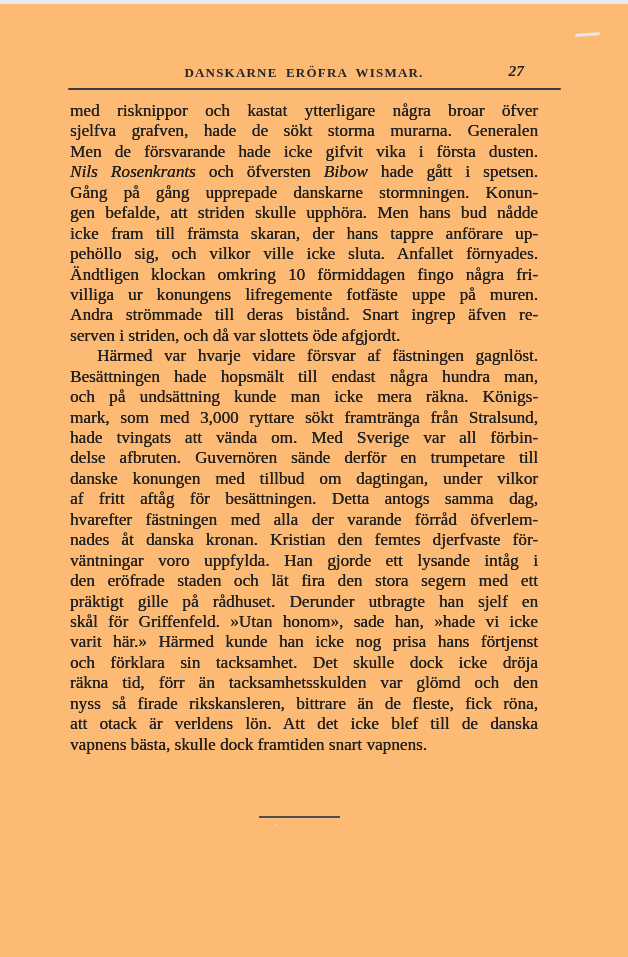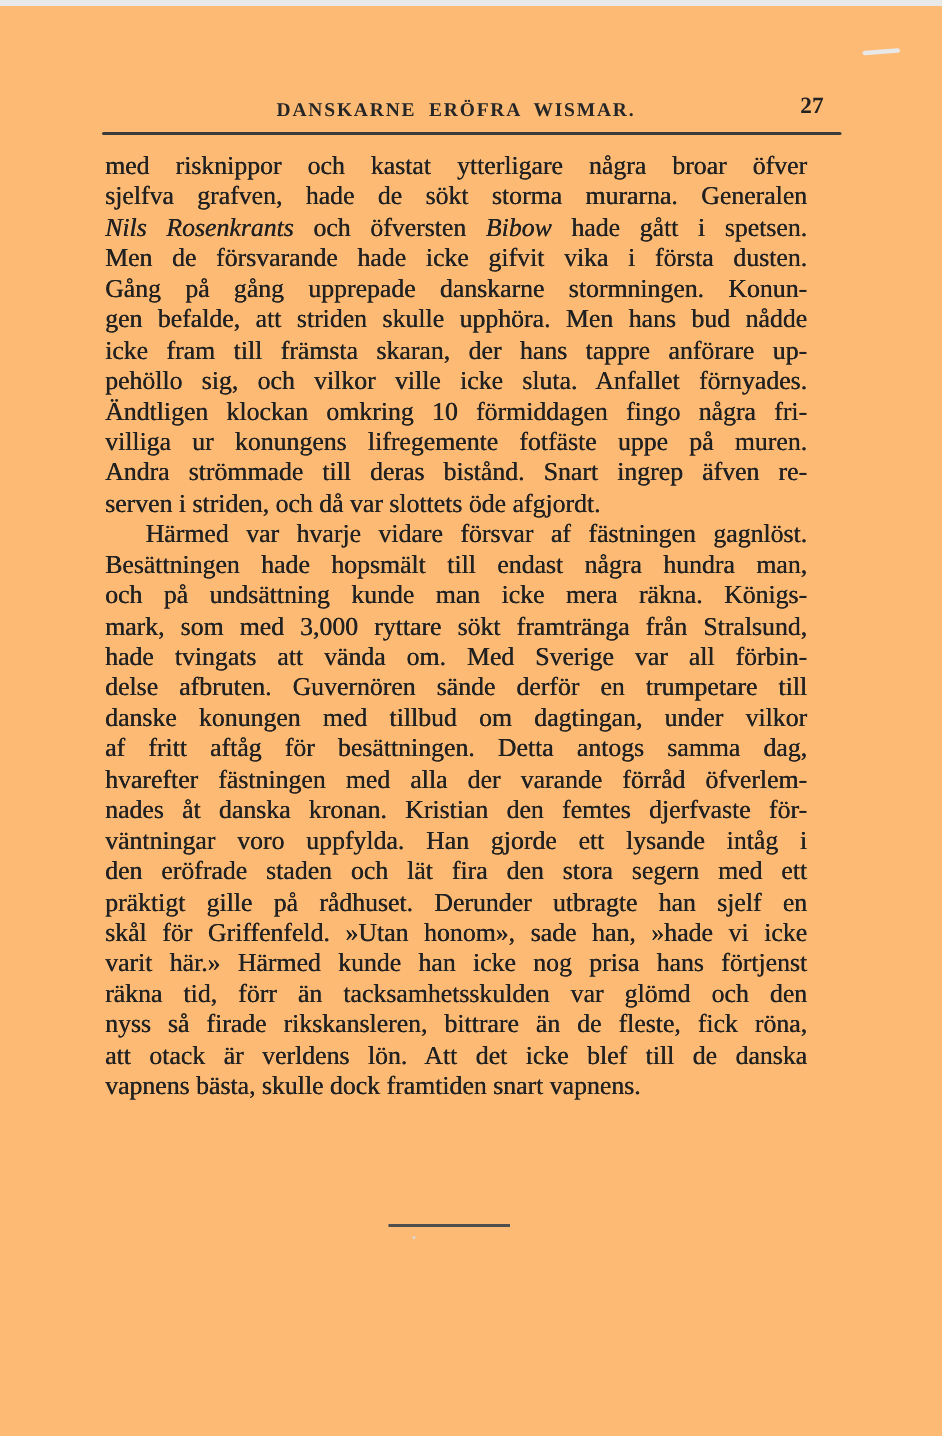--- a/index.html
+++ b/index.html
@@ -19,24 +19,25 @@
     top: 61px; left: 70px; width: 468px;
     text-align: center;
     font-size: 13px;
     font-weight: bold;
     letter-spacing: 1.2px;
     word-spacing: 4px;
     color: #262626;
   }
   .page-number {
     position: absolute;
-    top: 58px; right: 79px;
+    top: 58px; right: 104px;
     font-size: 15.5px;
     font-weight: bold;
     color: #222;
+    font-style: italic;
   }
   .header-rule {
     position: absolute;
     top: 84px; left: 68px; width: 493px; height: 2.4px;
     background: #3b3b3b;
     border-radius: 1px;
   }
   .body-text {
     position: absolute;
     top: 97px; left: 70px; width: 468px;
@@ -82,22 +83,22 @@
     <div class="page-number">27</div>
     <div class="header-rule"></div>
   </div>
 
   <div class="scan-smudge"></div>
 
   <div class="body-text">
     <div>
       <div class="line">med risknippor och kastat ytterligare några broar öfver</div>
       <div class="line">sjelfva grafven, hade de sökt storma murarna.  Generalen</div>
+      <div class="line">Men de försvarande hade icke gifvit vika i första dusten.</div>
       <div class="line"><i>Nils Rosenkrants</i> <span>och öfversten</span> <i>Bibow</i> <span>hade gått i spetsen.</span></div>
-      <div class="line">Men de försvarande hade icke gifvit vika i första dusten.</div>
       <div class="line">Gång på gång upprepade danskarne stormningen.  Konun-</div>
       <div class="line">gen befalde, att striden skulle upphöra.  Men hans bud nådde</div>
       <div class="line">icke fram till främsta skaran, der hans tappre anförare up-</div>
       <div class="line">pehöllo sig, och vilkor ville icke sluta.  Anfallet förnyades.</div>
       <div class="line">Ändtligen klockan omkring 10 förmiddagen fingo några fri-</div>
       <div class="line">villiga ur konungens lifregemente fotfäste uppe på muren.</div>
       <div class="line">Andra strömmade till deras bistånd.  Snart ingrep äfven re-</div>
       <div class="line last">serven i striden, och då var slottets öde afgjordt.</div>
     </div>
     <div>
@@ -109,20 +110,21 @@
       <div class="line">delse afbruten.  Guvernören sände derför en trumpetare till</div>
       <div class="line">danske konungen med tillbud om dagtingan, under vilkor</div>
       <div class="line">af fritt aftåg för besättningen.  Detta antogs samma dag,</div>
       <div class="line">hvarefter fästningen med alla der varande förråd öfverlem-</div>
       <div class="line">nades åt danska kronan.  Kristian den femtes djerfvaste för-</div>
       <div class="line">väntningar voro uppfylda.  Han gjorde ett lysande intåg i</div>
       <div class="line">den eröfrade staden och lät fira den stora segern med ett</div>
       <div class="line">präktigt gille på rådhuset.  Derunder utbragte han sjelf en</div>
       <div class="line">skål för Griffenfeld.  »Utan honom», sade han, »hade vi icke</div>
       <div class="line">varit här.»  Härmed kunde han icke nog prisa hans förtjenst</div>
+      <div class="line">och förklara sin tacksamhet.  Det skulle dock icke dröja</div>
       <div class="line">räkna tid, förr än tacksamhetsskulden var glömd och den</div>
       <div class="line">nyss så firade rikskansleren, bittrare än de fleste, fick röna,</div>
       <div class="line">att otack är verldens lön.  Att det icke blef till de danska</div>
       <div class="line last">vapnens bästa, skulle dock framtiden snart vapnens.</div>
     </div>
   </div>
 
   <div class="section-divider"></div>
   <div class="scan-speck"></div>
 

